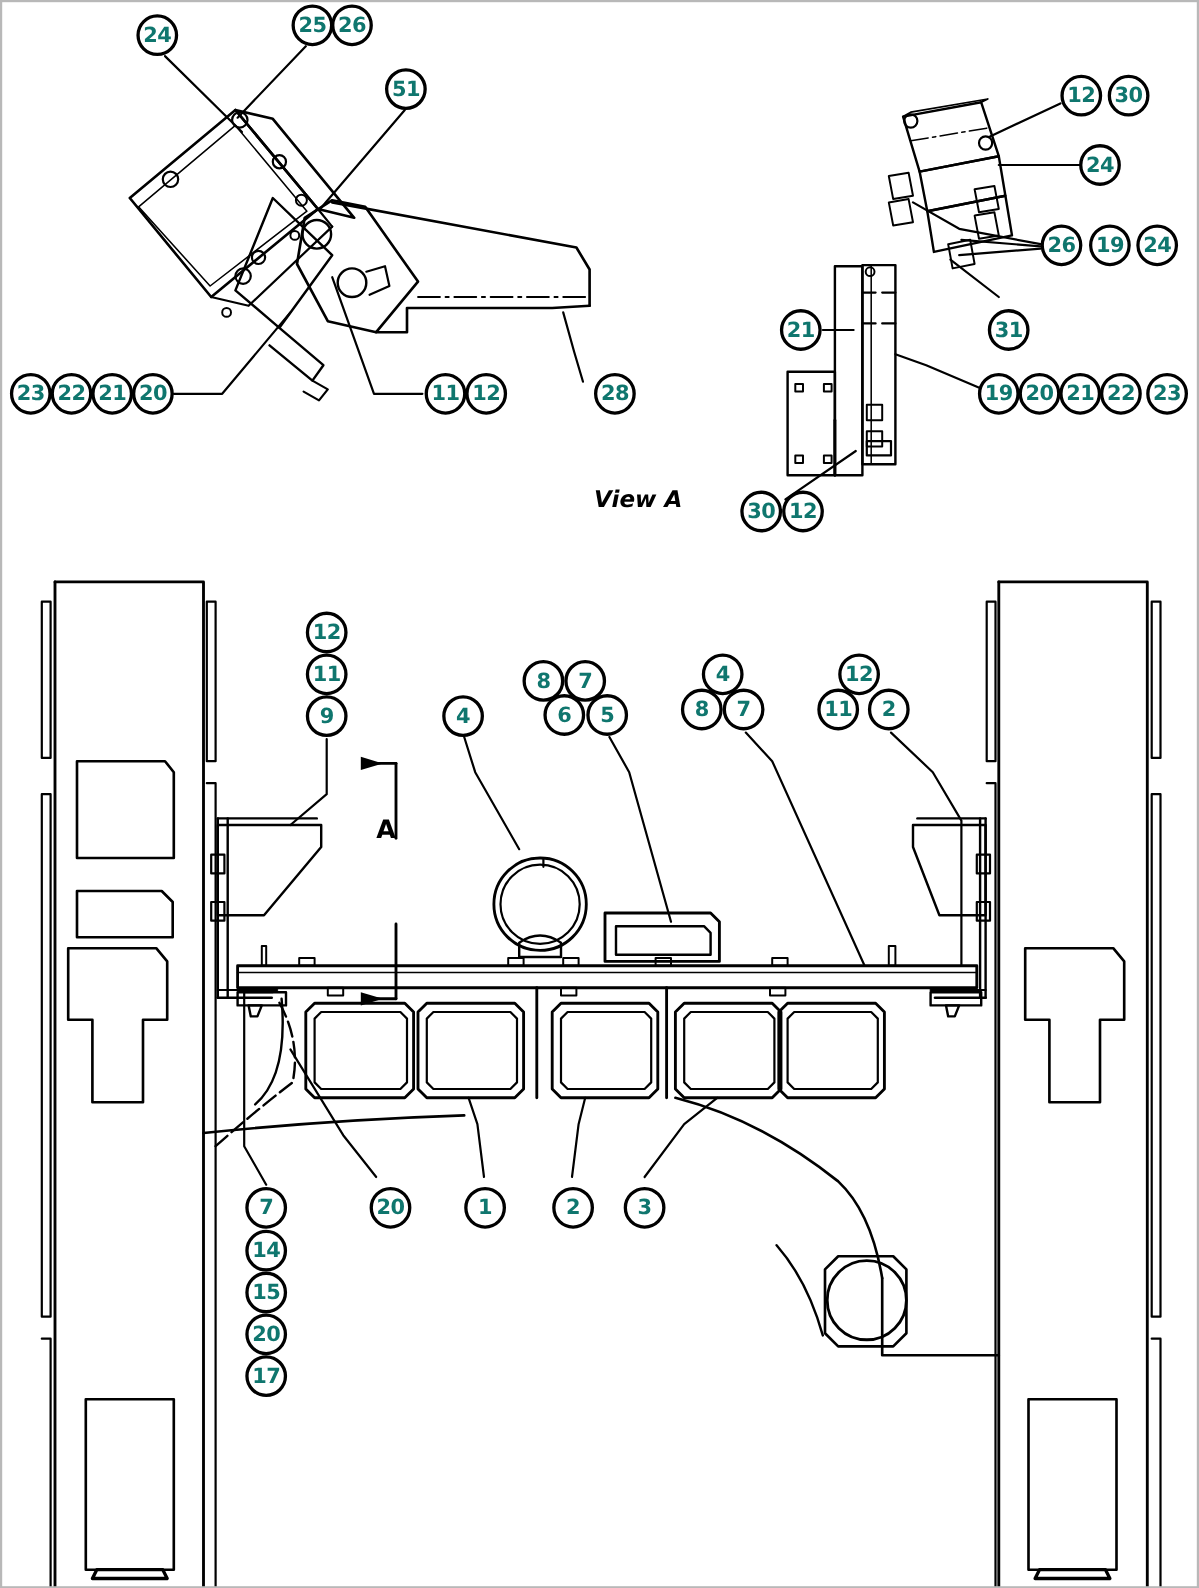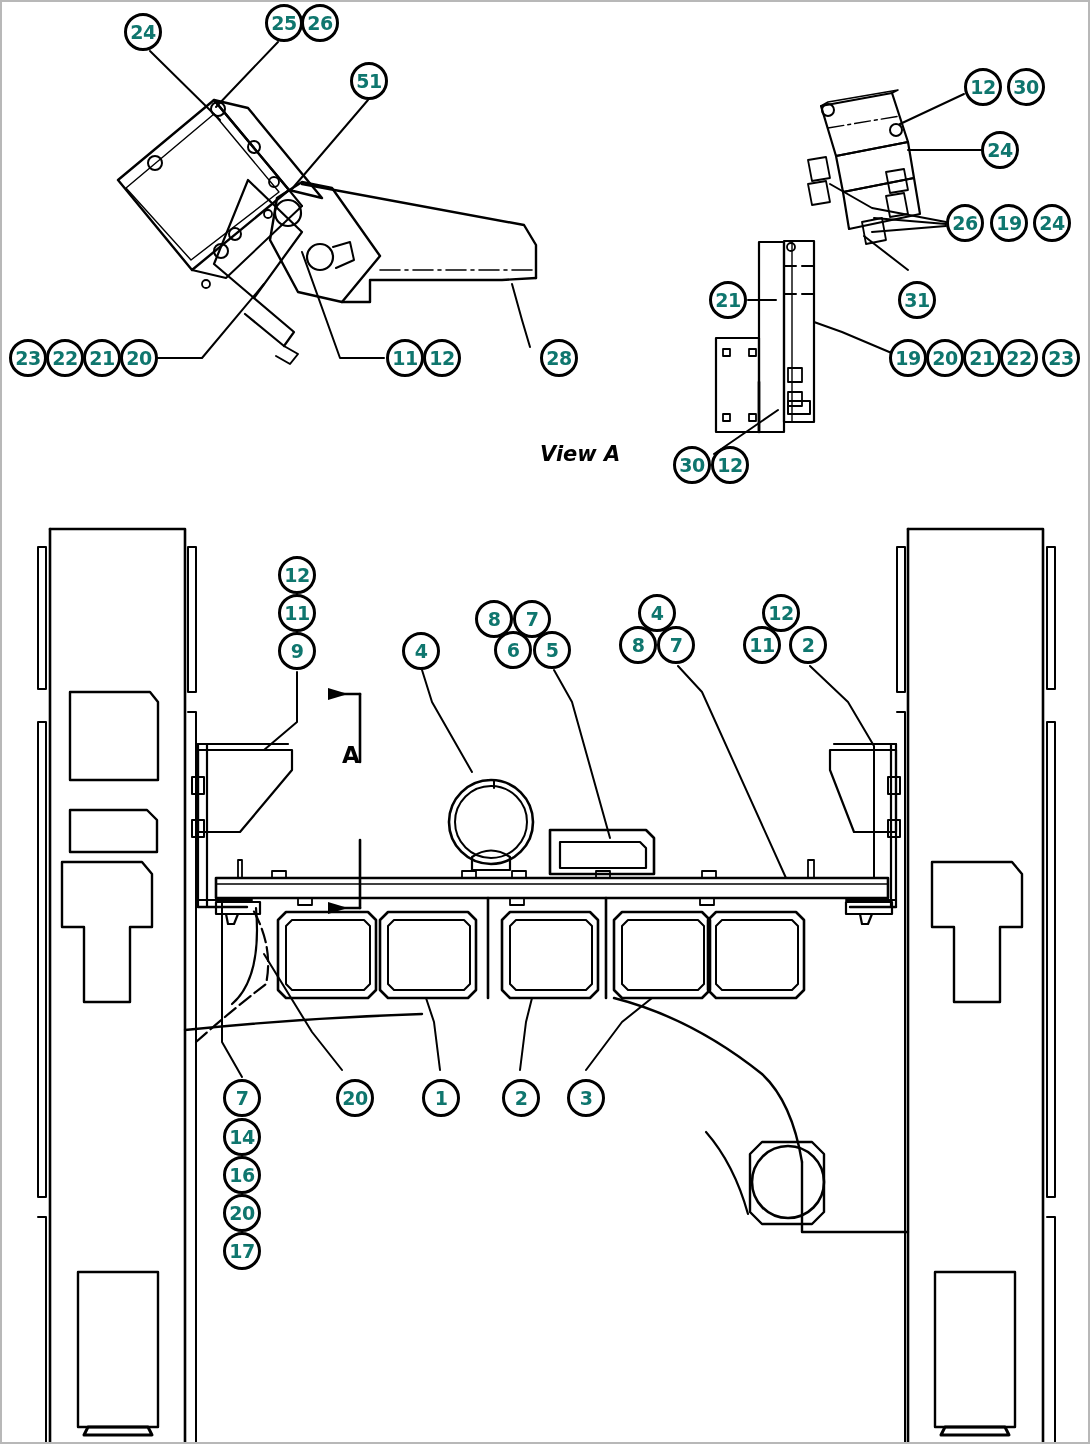--- a/index.html
+++ b/index.html
@@ -344,21 +344,21 @@
       <div class="callout" style="left: 492px; top: 629px;">6</div>
       <div class="callout" style="left: 531px; top: 629px;">5</div>
       <div class="callout" style="left: 636px; top: 592px;">4</div>
       <div class="callout" style="left: 617px; top: 624px;">8</div>
       <div class="callout" style="left: 655px; top: 624px;">7</div>
       <div class="callout" style="left: 760px; top: 592px;">12</div>
       <div class="callout" style="left: 741px; top: 624px;">11</div>
       <div class="callout" style="left: 787px; top: 624px;">2</div>
       <div class="callout" style="left: 221px; top: 1077px;">7</div>
       <div class="callout" style="left: 221px; top: 1116px;">14</div>
-      <div class="callout" style="left: 221px; top: 1154px;">16</div>
+      <div class="callout" style="left: 221px; top: 1154px;">15</div>
       <div class="callout" style="left: 221px; top: 1192px;">20</div>
       <div class="callout" style="left: 221px; top: 1230px;">17</div>
       <div class="callout" style="left: 334px; top: 1077px;">20</div>
       <div class="callout" style="left: 420px; top: 1077px;">1</div>
       <div class="callout" style="left: 500px; top: 1077px;">2</div>
       <div class="callout" style="left: 565px; top: 1077px;">3</div>
     </div>
 
 </div>
 

